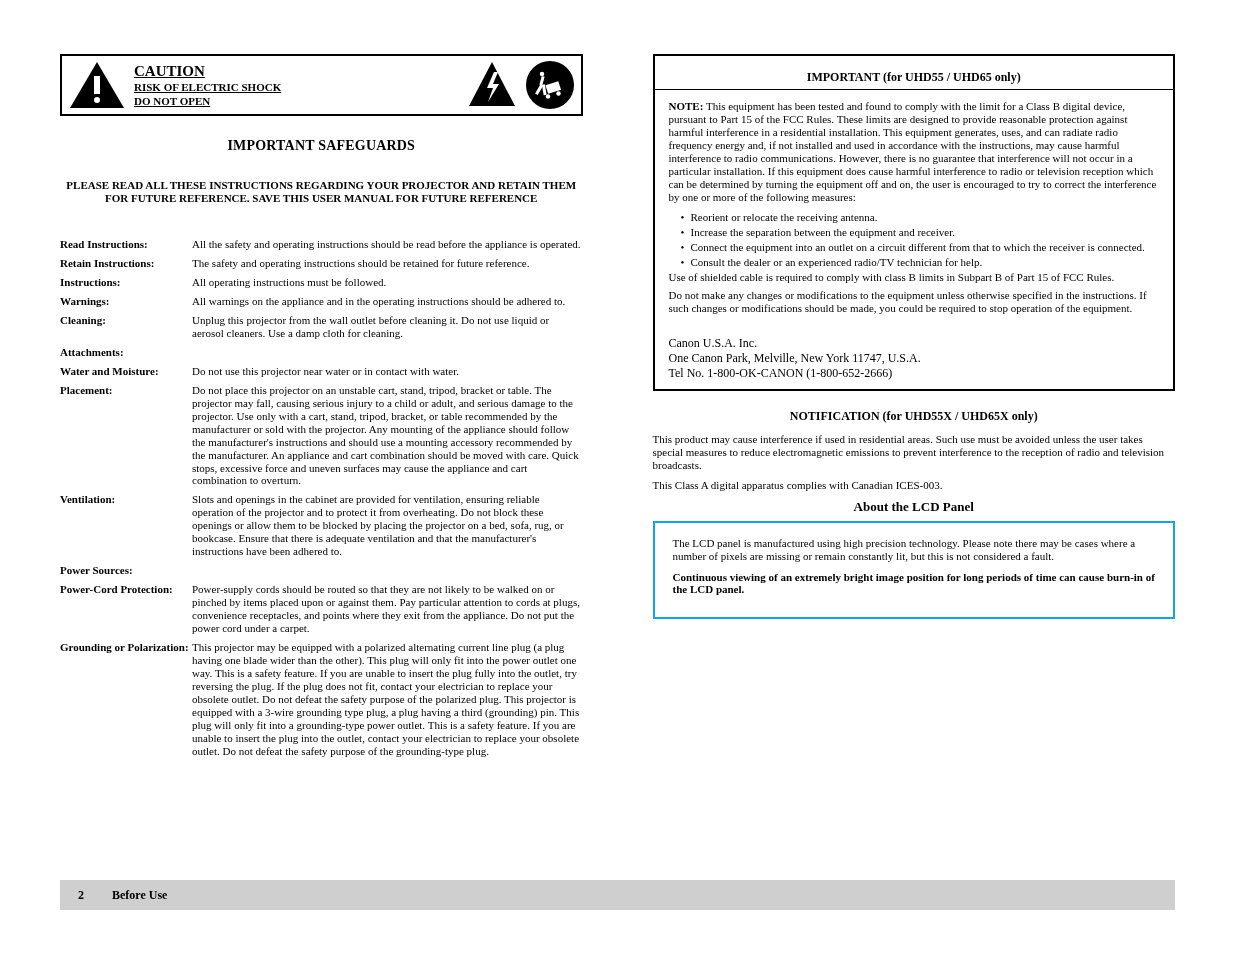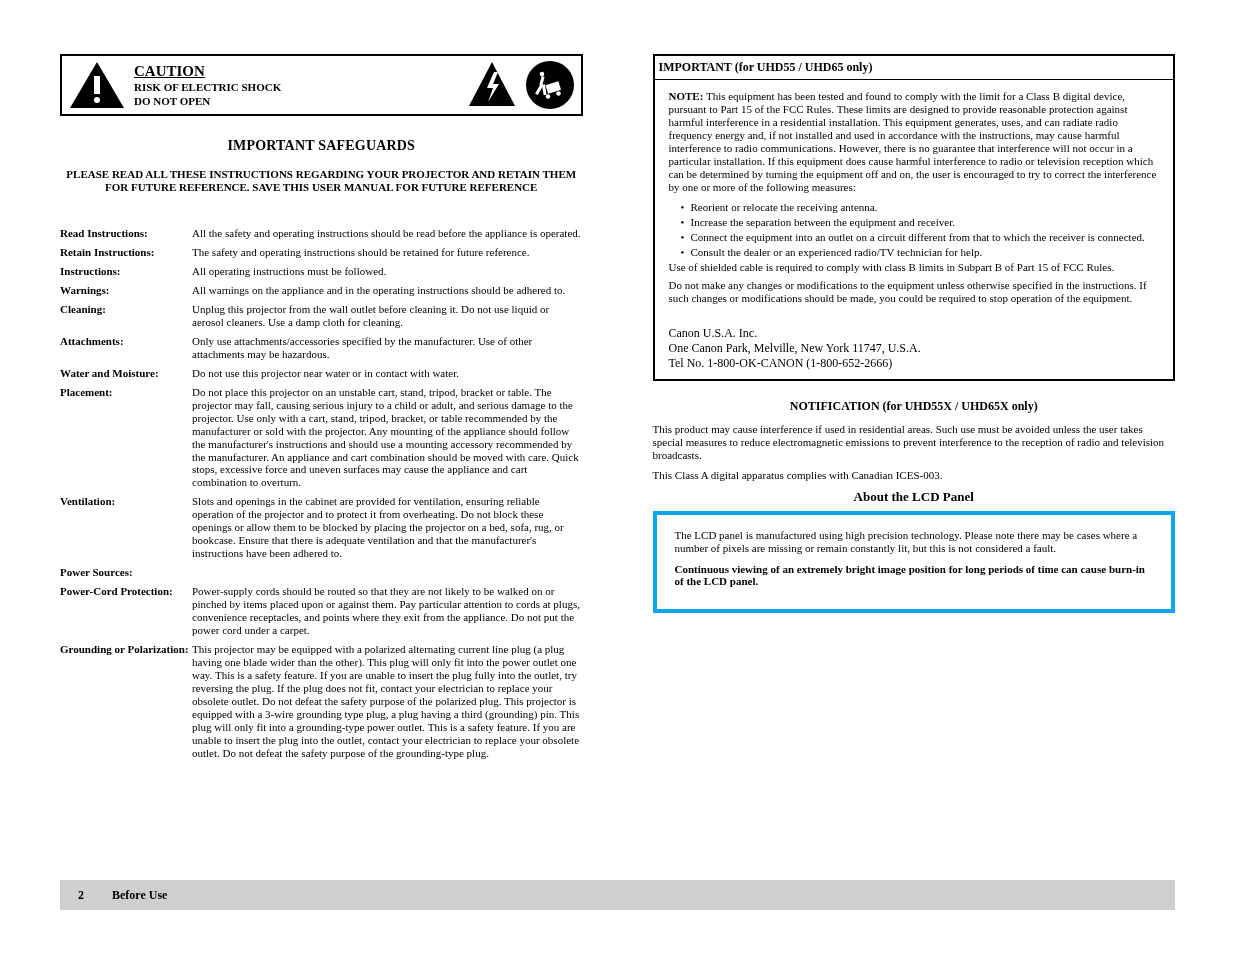--- a/index.html
+++ b/index.html
@@ -2,42 +2,42 @@
 <html><head>
 <meta charset="utf-8">
 <style>
   * { box-sizing: border-box; margin: 0; padding: 0; }
   html, body { width: 1235px; height: 954px; background: #fff; font-family: "Times New Roman", Times, serif; color: #000; }
   .page { position: relative; width: 1235px; height: 954px; padding: 54px 60px 40px 60px; }
   .columns { display: flex; gap: 70px; }
   .col { flex: 1 1 0; }
   .warning-box { border: 2px solid #000; display: flex; align-items: center; padding: 4px 6px; gap: 8px; margin-bottom: 22px; }
   .warning-icon { flex: 0 0 auto; }
-  .warning-text { flex: 1 1 auto; font-size: 11px; line-height: 1.2; }
+  .warning-text { flex: 1 1 auto; font-size: 11px; line-height: 1.2; text-decoration: underline; }
   .warning-text .w-title { font-weight: bold; text-decoration: underline; font-size: 15px; display: inline-block; margin-bottom: 1px; }
   .warning-text .w-sub { font-weight: bold; }
-  .heading1 { font-size: 14px; font-weight: bold; text-align: center; margin-bottom: 14px; letter-spacing: 0.2px; }
+  .heading1 { font-size: 14px; font-weight: bold; text-align: center; margin-bottom: 25px; letter-spacing: 0.2px; }
   .heading2 { font-size: 12px; font-weight: bold; text-align: center; margin: 10px 0 10px 0; }
   .subhead-underline { font-size: 13px; font-weight: bold; text-decoration: underline; display: block; text-align: left; margin: 6px 0 10px 0; }
   .body { font-size: 11px; line-height: 1.18; }
   .body p { margin-bottom: 7px; }
   .body p.tight { margin-bottom: 5px; }
   .dl-item { display: flex; margin-bottom: 6px; }
   .dl-item .k { font-weight: bold; min-width: 132px; flex-shrink: 0; }
   .dl-item .v { flex: 1 1 auto; }
   .fcc-box { border: 2px solid #000; margin-bottom: 18px; }
-  .fcc-box .fcc-title { font-weight: bold; font-size: 12px; padding: 4px 4px 4px 4px; border-bottom: 1px solid #000; }
+  .fcc-box .fcc-title { text-align: center; font-weight: bold; font-size: 12px; padding: 14px 4px 4px 4px; border-bottom: 1px solid #000; }
   .fcc-box .fcc-body { padding: 10px 14px 12px 14px; }
   .ul { list-style: none; padding-left: 12px; }
   .ul li { position: relative; padding-left: 10px; margin-bottom: 2px; }
   .ul li::before { content: "•"; position: absolute; left: 0; }
   .fcc-footer { font-size: 12px; padding: 2px 14px 8px 14px; }
   .lamp-box-wrap { margin-top: 6px; }
   .lamp-title { text-align: center; font-weight: bold; font-size: 13px; margin-bottom: 6px; }
-  .lamp-box { border: 4px solid #0ea5e9; padding: 14px 18px; }
+  .lamp-box { border: 2px solid #0ea5e9; padding: 14px 18px; }
   .lamp-line { margin-top: 8px; font-weight: bold; }
   .footer { position: absolute; bottom: 44px; left: 60px; right: 60px; height: 30px; background: #cfcfcf; display: flex; align-items: center; padding: 0 18px; font-size: 12px; }
   .footer .page-num { font-weight: bold; margin-right: 28px; }
   .footer .section { font-weight: bold; }
   svg { display: block; }
 </style>
 </head>
 <body>
 
 <div class="page">
@@ -101,21 +101,20 @@
         <div class="dl-item">
             <span class="k">Warnings:</span>
             <span class="v">All warnings on the appliance and in the operating instructions should be adhered to.</span>
           </div>
         <div class="dl-item">
             <span class="k">Cleaning:</span>
             <span class="v">Unplug this projector from the wall outlet before cleaning it. Do not use liquid or aerosol cleaners. Use a damp cloth for cleaning.</span>
           </div>
         <div class="dl-item">
             <span class="k">Attachments:</span>
-            <span class="v">Only use attachments/accessories specified by the manufacturer. Use of other attachments may be hazardous.</span>
           </div>
         <div class="dl-item">
             <span class="k">Water and Moisture:</span>
             <span class="v">Do not use this projector near water or in contact with water.</span>
           </div>
         <div class="dl-item">
             <span class="k">Placement:</span>
             <span class="v">Do not place this projector on an unstable cart, stand, tripod, bracket or table. The projector may fall, causing serious injury to a child or adult, and serious damage to the projector. Use only with a cart, stand, tripod, bracket, or table recommended by the manufacturer or sold with the projector. Any mounting of the appliance should follow the manufacturer's instructions and should use a mounting accessory recommended by the manufacturer. An appliance and cart combination should be moved with care. Quick stops, excessive force and uneven surfaces may cause the appliance and cart combination to overturn.</span>
           </div>
         <div class="dl-item">

